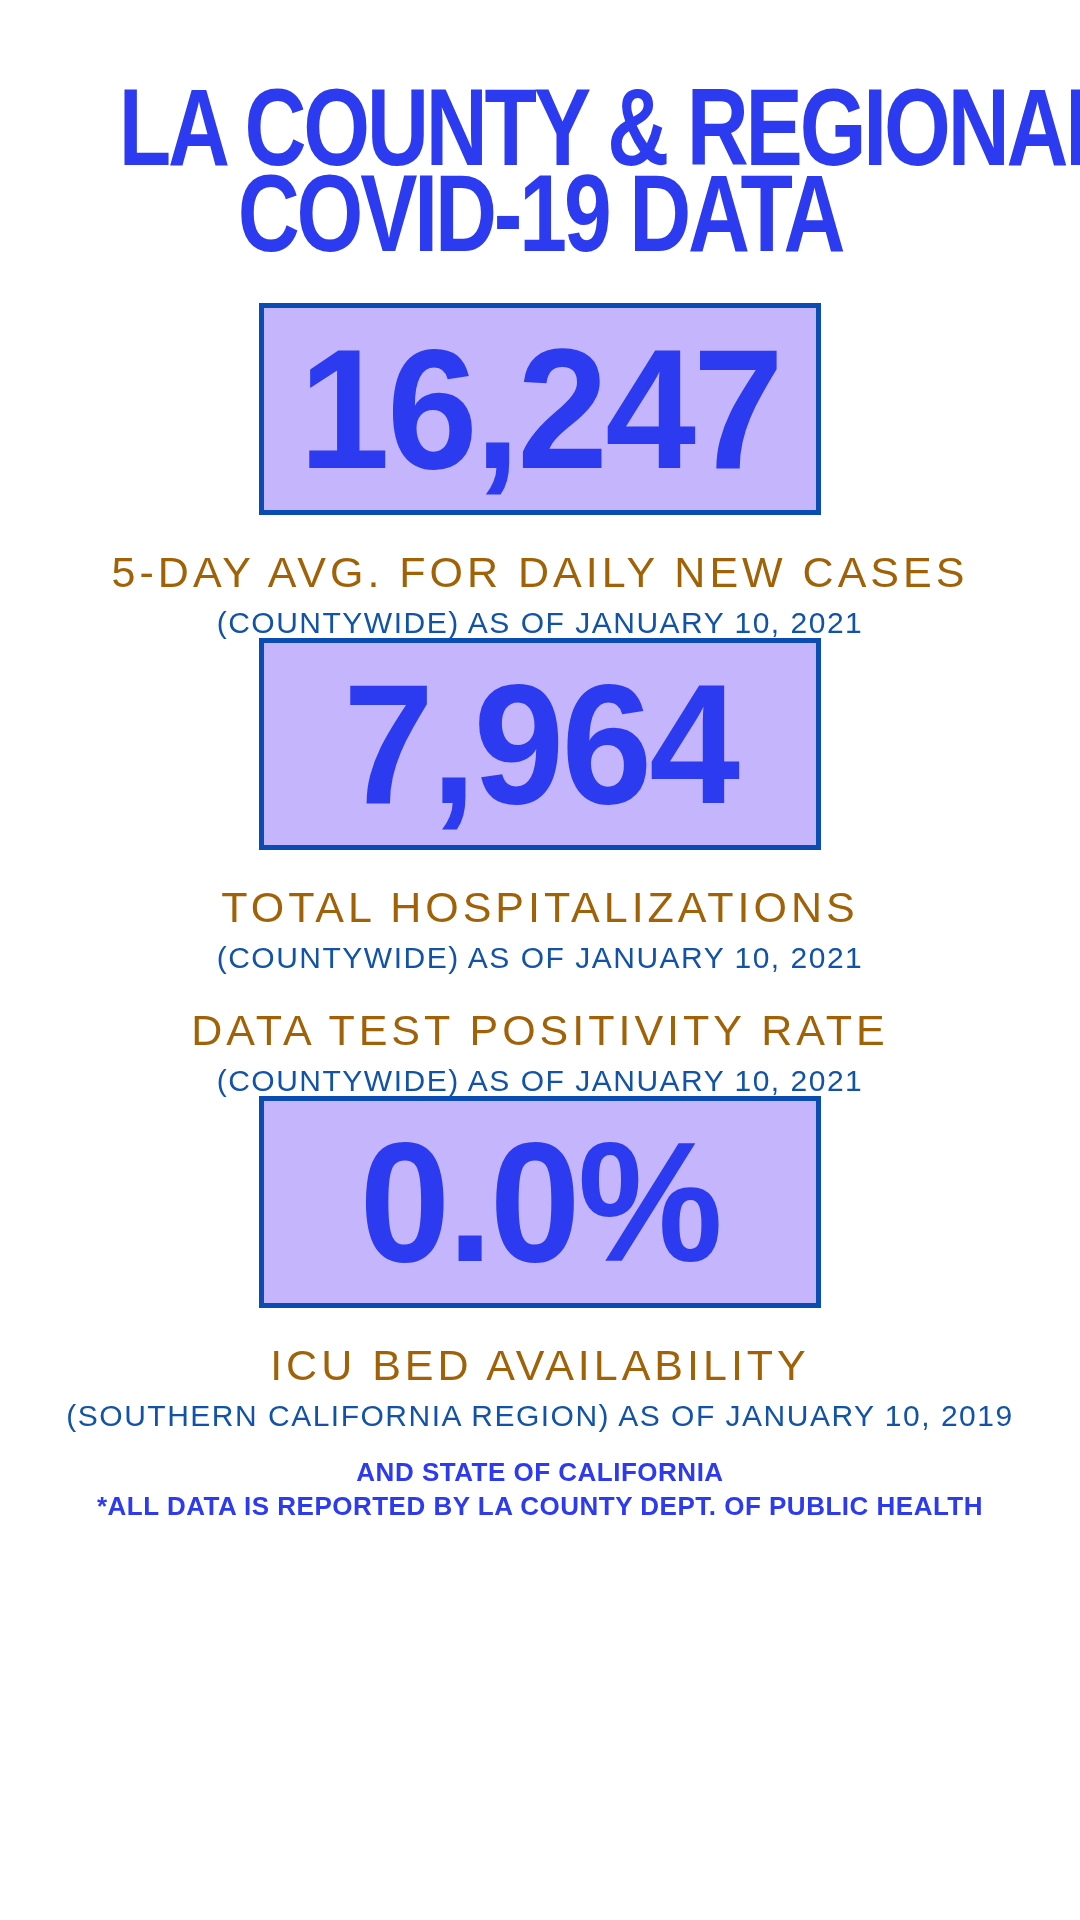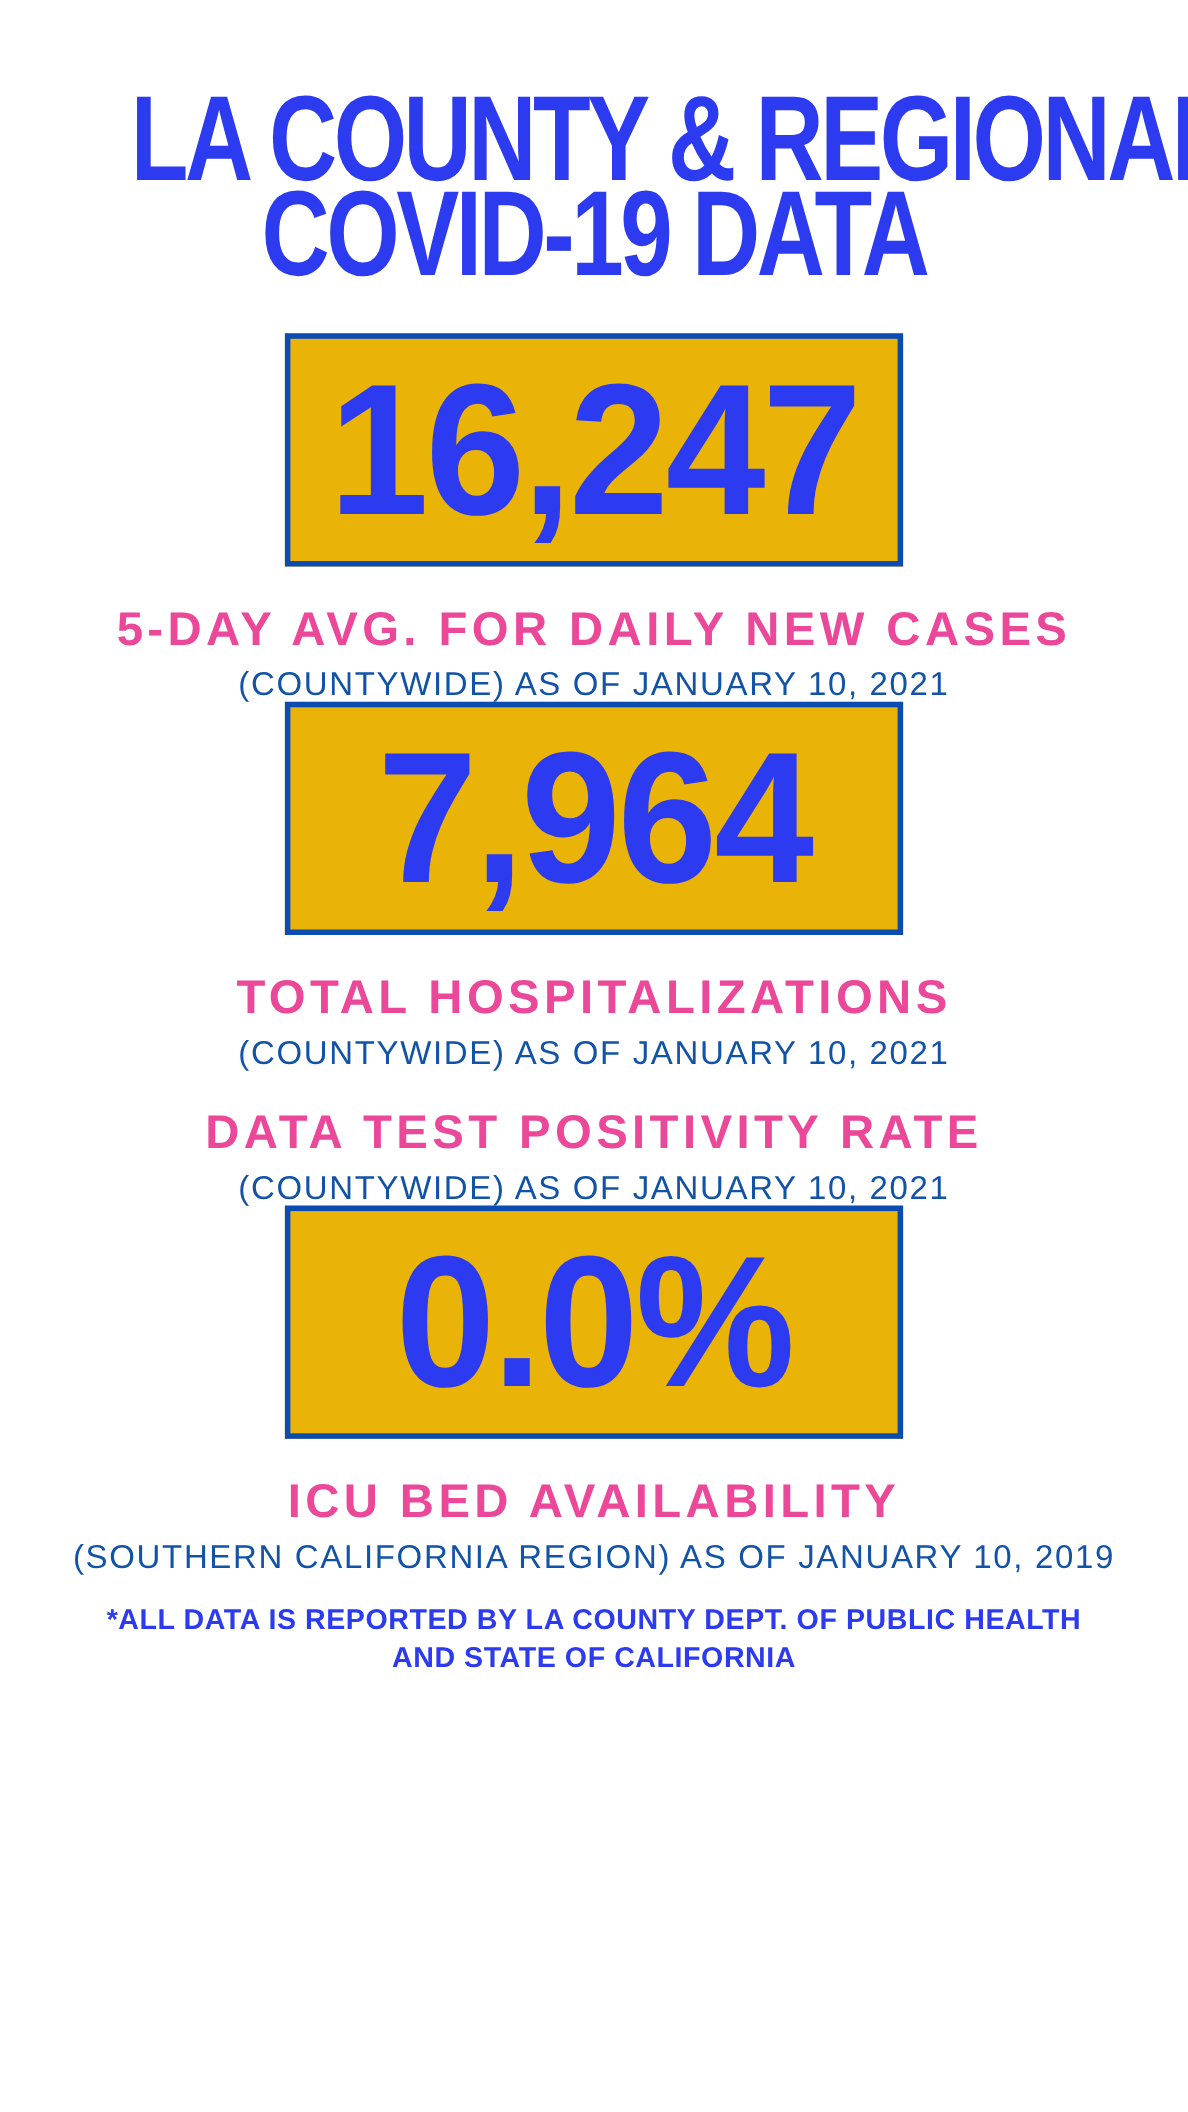--- a/index.html
+++ b/index.html
@@ -43,37 +43,37 @@
   }
   .stat + .stat { }
   .box {
     box-sizing: border-box;
     width: 562px;
     height: 212px;
     border: 5px solid #0B4CB2;
     display: flex;
     align-items: center;
     justify-content: center;
-    background: #eab308;
+    background: #c4b5fd;
   }
   .value {
     font-size: 170px;
     font-weight: 700;
     color: #2C3AF0;
     line-height: 1;
     letter-spacing: -3px;
     transform: scaleX(0.96);
     white-space: nowrap;
   }
   .label {
     margin-top: 36px;
     font-size: 43px;
     line-height: 1;
-    font-weight: 700;
-    color: #ec4899;
+    font-weight: 400;
+    color: #a16207;
     letter-spacing: 4px;
     text-align: center;
     white-space: nowrap;
   }
   .sublabel {
     margin-top: 14px;
     font-size: 30px;
     line-height: 1;
     font-weight: 400;
     color: #1253A8;
@@ -128,17 +128,17 @@
       <div class="box">
         <div class="value">0.0%</div>
       </div>
       <div class="label">ICU BED AVAILABILITY</div>
       <div class="sublabel">(SOUTHERN CALIFORNIA REGION) AS OF JANUARY 10, 2019</div>
     </div>
 
   </div>
 
   <div class="footer">
+    <div>AND STATE OF CALIFORNIA</div>
     <div>*ALL DATA IS REPORTED BY LA COUNTY DEPT. OF PUBLIC HEALTH</div>
-    <div>AND STATE OF CALIFORNIA</div>
   </div>
 
 </div>
 
 </body></html>

